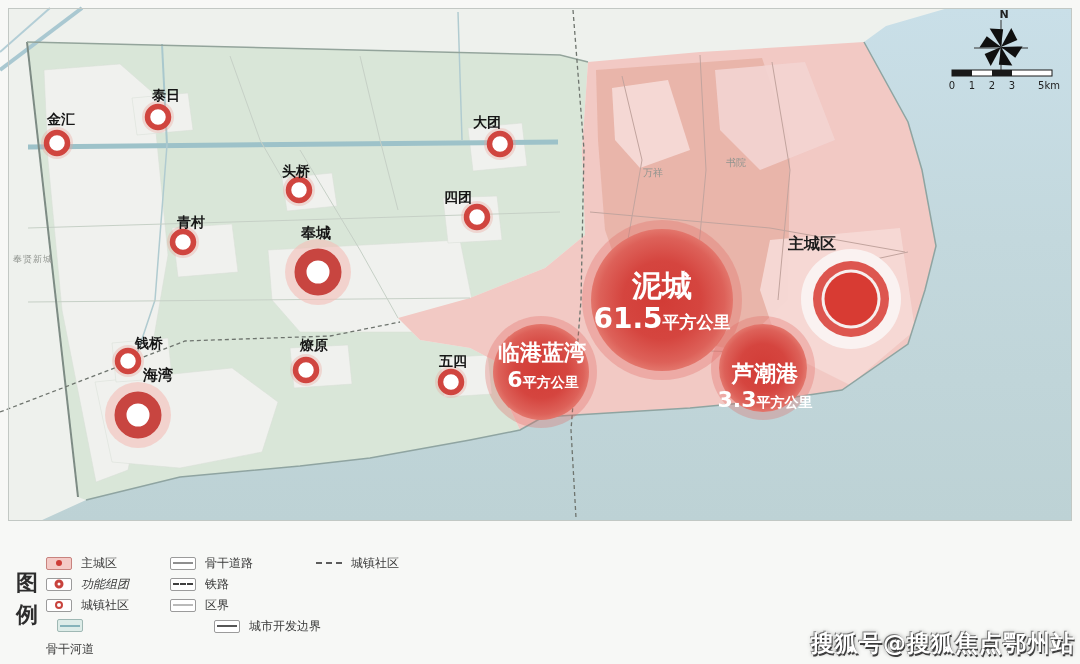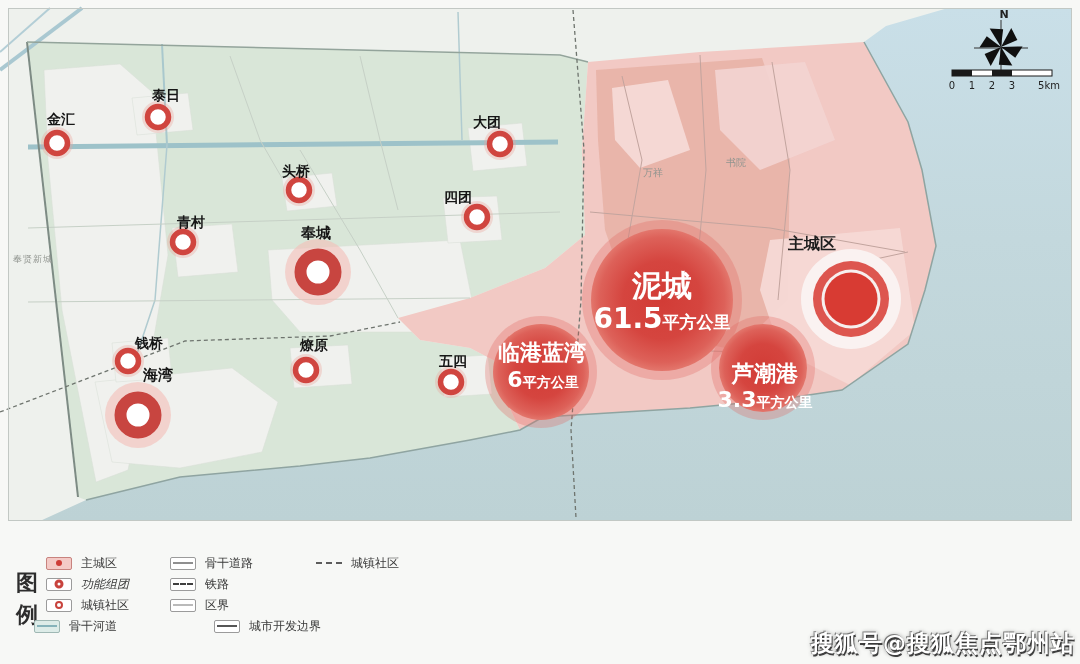--- a/index.html
+++ b/index.html
@@ -243,21 +243,21 @@
           <span class="cring"></span>
         </span>
       <span class="lg-label">功能组团</span>
     </div>
     <div class="lg-row" style="left:46px;top:598px;">
       <span class="sw">
           <span class="cring small"></span>
         </span>
       <span class="lg-label">城镇社区</span>
     </div>
-    <div class="lg-row" style="left:34px;top:619px;">
+    <div class="lg-row" style="left:46px;top:619px;flex-direction:column;">
       <span class="sw sw-river">
           <span class="mid"></span>
         </span>
       <span class="lg-label">骨干河道</span>
     </div>
 
     <div class="lg-row" style="left:170px;top:556px;">
       <span class="sw sw-road">
           <span class="mid"></span>
         </span>

